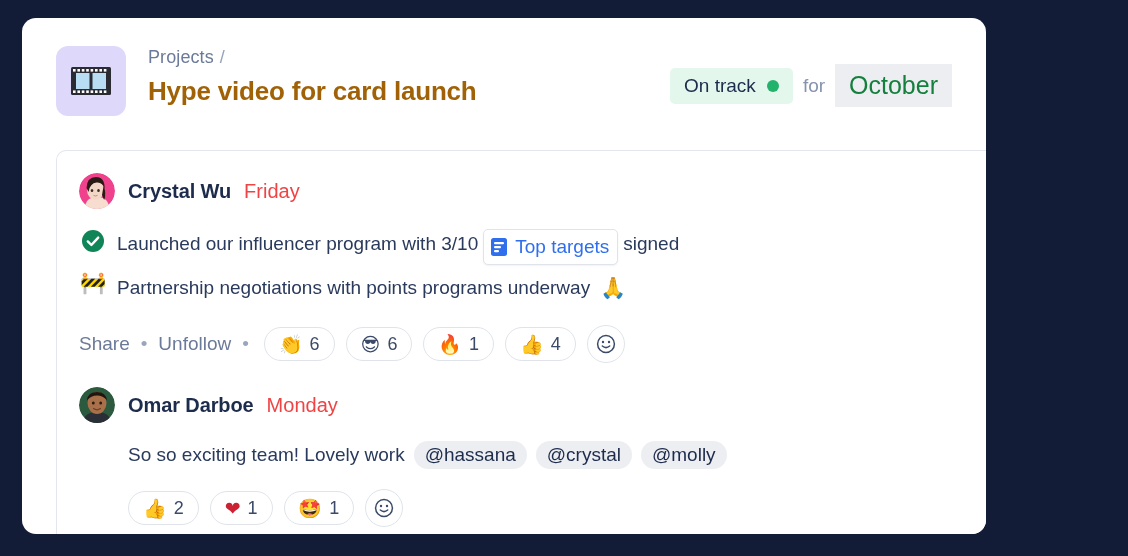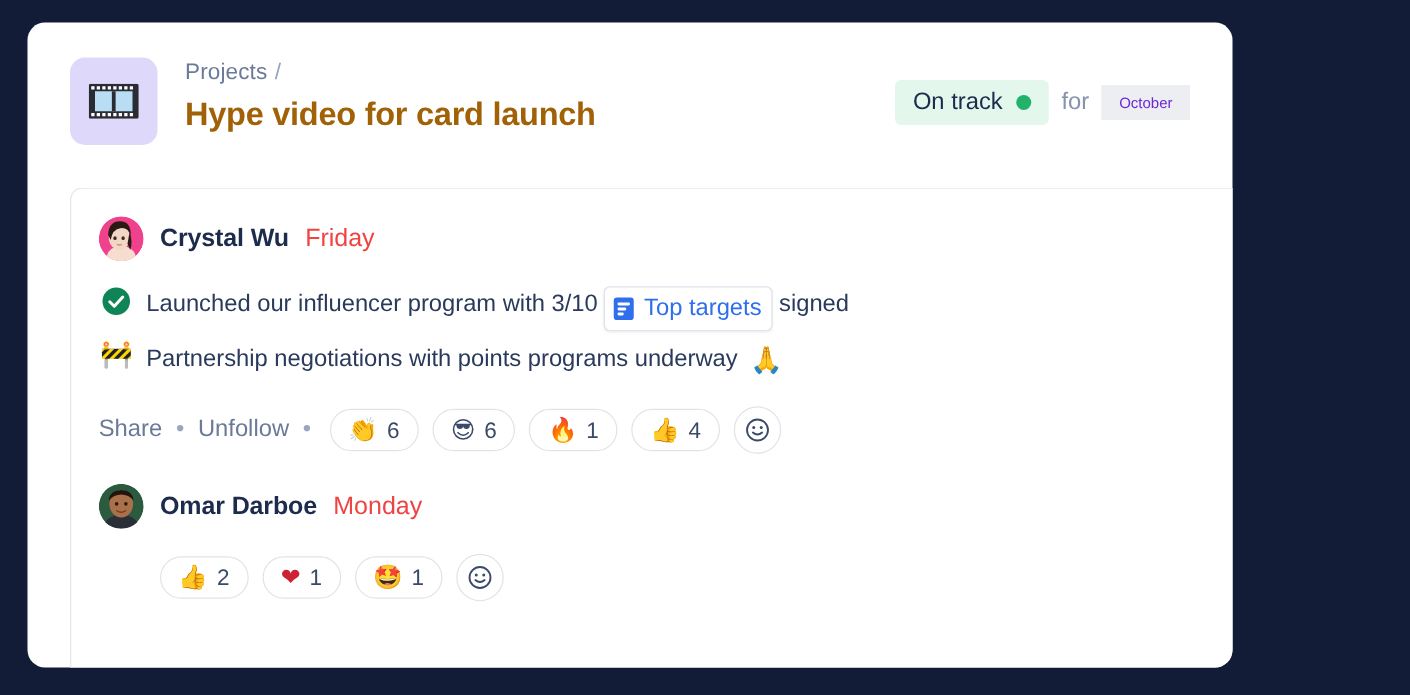--- a/index.html
+++ b/index.html
@@ -101,22 +101,22 @@
     display: inline-block;
   }
   .status-for {
     font-size: 19px;
     color: #8593ad;
   }
   .period-pill {
     background: #eceef2;
     border-radius: 0;
     padding: 7px 14px;
-    font-size: 12px;
-    color: #6d28d9;
+    font-size: 25px;
+    color: #15803d;
     white-space: nowrap;
   }
 
   
   #feed-card {
     position: absolute;
     left: 34px;
     top: 132px;
     width: 998px;
     height: 400px;
@@ -384,20 +384,26 @@
               <path d="M8 13 Q9 5 18 5 Q27 5 28 13.5 Q24 8.5 18 8.5 Q12 8.5 8 13.5 Z" fill="#20150f"></path>
               <ellipse cx="14.3" cy="16" rx="1.4" ry="1.5" fill="#2a1a12"></ellipse>
               <ellipse cx="21.7" cy="16" rx="1.4" ry="1.5" fill="#2a1a12"></ellipse>
               <path d="M14.5 21.6 Q18 24 21.5 21.6" stroke="#6e4128" stroke-width="1.2" fill="none" stroke-linecap="round"></path>
             </svg>
           </div>
           <div class="author">Omar Darboe</div>
           <div class="timestamp">Monday</div>
         </div>
 
+        <div class="comment-text" style="padding-left:71px; margin-top:18px;">
+          <span>So so exciting team! Lovely work</span>
+          <span class="mention">@hassana</span>
+          <span class="mention">@crystal</span>
+          <span class="mention">@molly</span>
+        </div>
 
         <div class="action-row" style="padding-left:71px; margin-top:20px;">
           <span class="reaction-pill">
             <span class="emoji">👍</span>
             <span>2</span>
           </span>
           <span class="reaction-pill">
             <span class="emoji" style="color:#cc2233;">❤</span>
             <span>1</span>
           </span>

